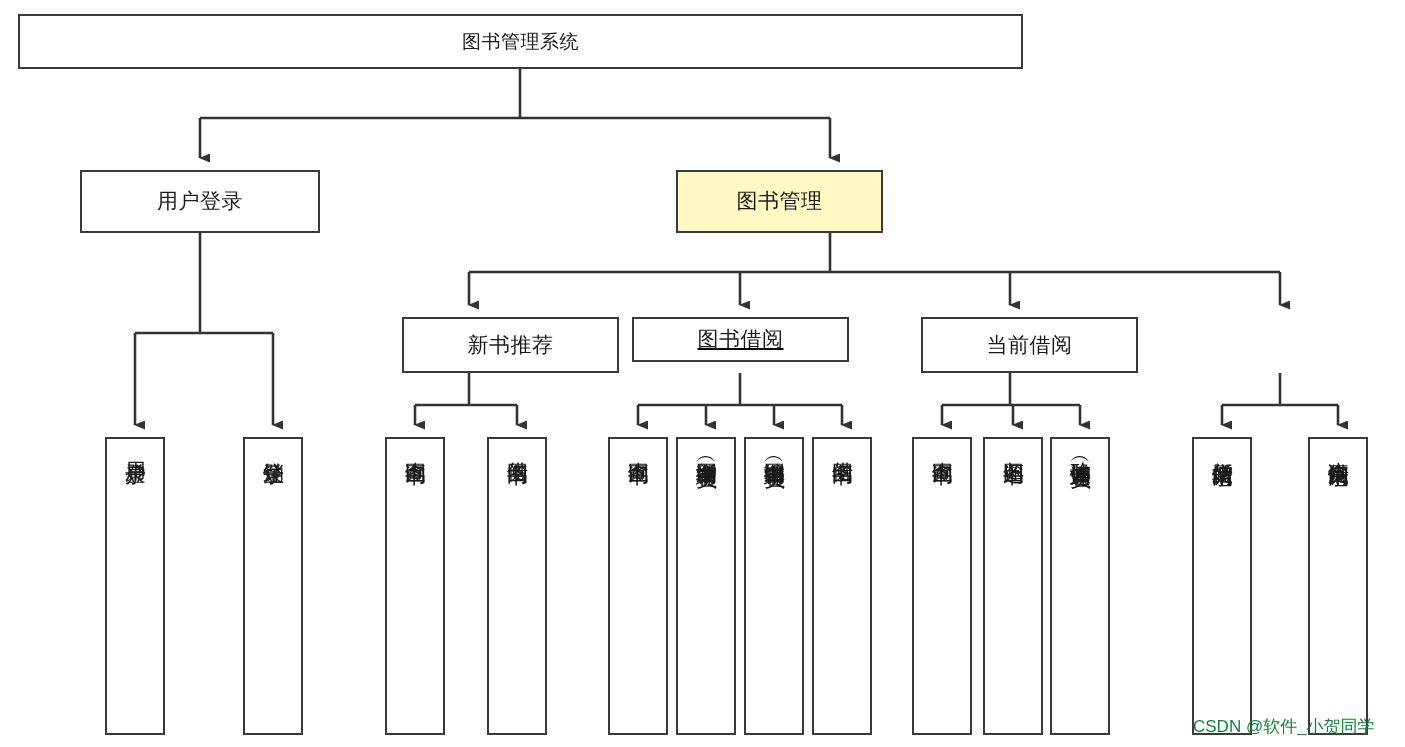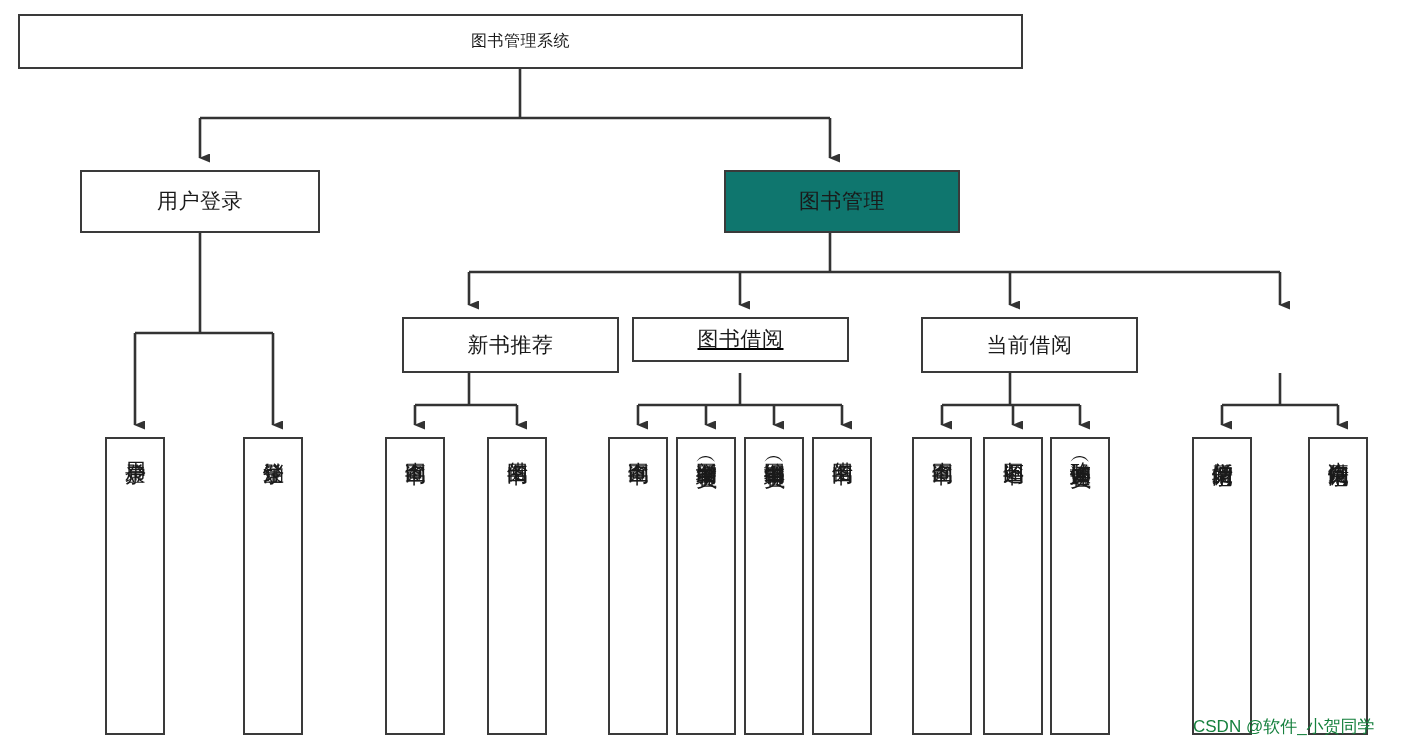--- a/index.html
+++ b/index.html
@@ -52,21 +52,21 @@
   .node.leaf .node-label {
     writing-mode: vertical-rl;
     text-orientation: upright;
     -webkit-writing-mode: vertical-rl;
     font-size: 21px;
     line-height: 1.18;
     letter-spacing: 1px;
     white-space: nowrap;
   }
   .node.root .node-label {
-    font-size: 16px;
+    font-size: 19px;
   }
   #watermark {
     position: absolute;
     color: #b8b8b8;
     font-size: 17px;
     white-space: nowrap;
     user-select: none;
   }
 </style>
 </head>
@@ -124,21 +124,21 @@
     </g>
   </svg>
 
   <div class="node root" style="left: 18px; top: 14px; width: 1005px; height: 55px; background: rgb(255, 255, 255); border-color: rgb(58, 58, 58);">
     <span class="node-label" style="color: rgb(26, 26, 26);">图书管理系统</span>
   </div>
 
   <div class="node" style="left: 80px; top: 170px; width: 240px; height: 63px; background: rgb(255, 255, 255); border-color: rgb(58, 58, 58);">
     <span class="node-label" style="color: rgb(26, 26, 26);">用户登录</span>
   </div>
-  <div class="node" style="left: 724px; top: 170px; width: 236px; height: 63px; background: #0f766e; border-color: rgb(58, 58, 58);">
+  <div class="node" style="left: 676px; top: 170px; width: 207px; height: 63px; background: #fef9c3; border-color: rgb(58, 58, 58);">
     <span class="node-label" style="color: rgb(26, 26, 26);">图书管理</span>
   </div>
 
   <div class="node" style="left: 361px; top: 317px; width: 217px; height: 56px; background: rgb(255, 255, 255); border-color: rgb(58, 58, 58); margin-left: 41px;">
     <span class="node-label" style="color: rgb(26, 26, 26);">新书推荐</span>
   </div>
   <div class="node" style="left: 632px; top: 317px; width: 217px; height: 45px; background: rgb(255, 255, 255); border-color: rgb(58, 58, 58); text-decoration: underline;">
     <span class="node-label" style="color: rgb(26, 26, 26);">图书借阅</span>
   </div>
   <div class="node" style="left: 921px; top: 317px; width: 217px; height: 56px; background: rgb(255, 255, 255); border-color: rgb(58, 58, 58);">

